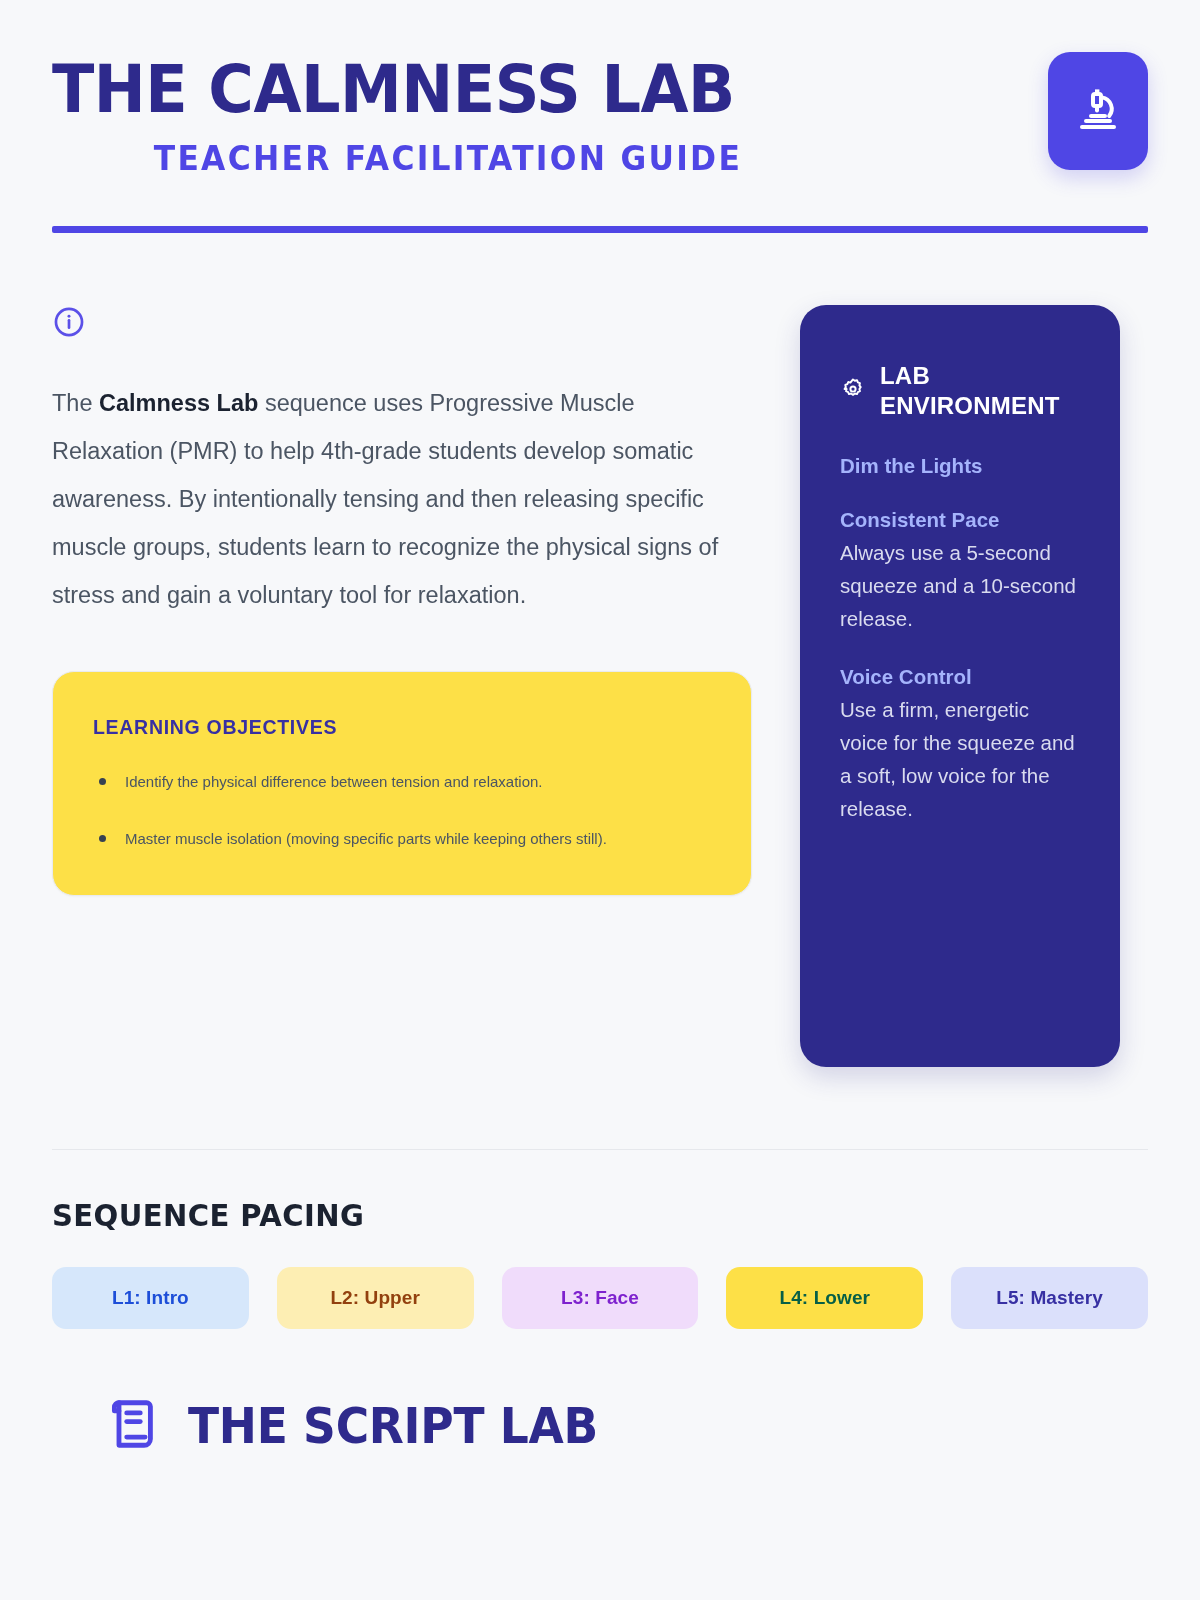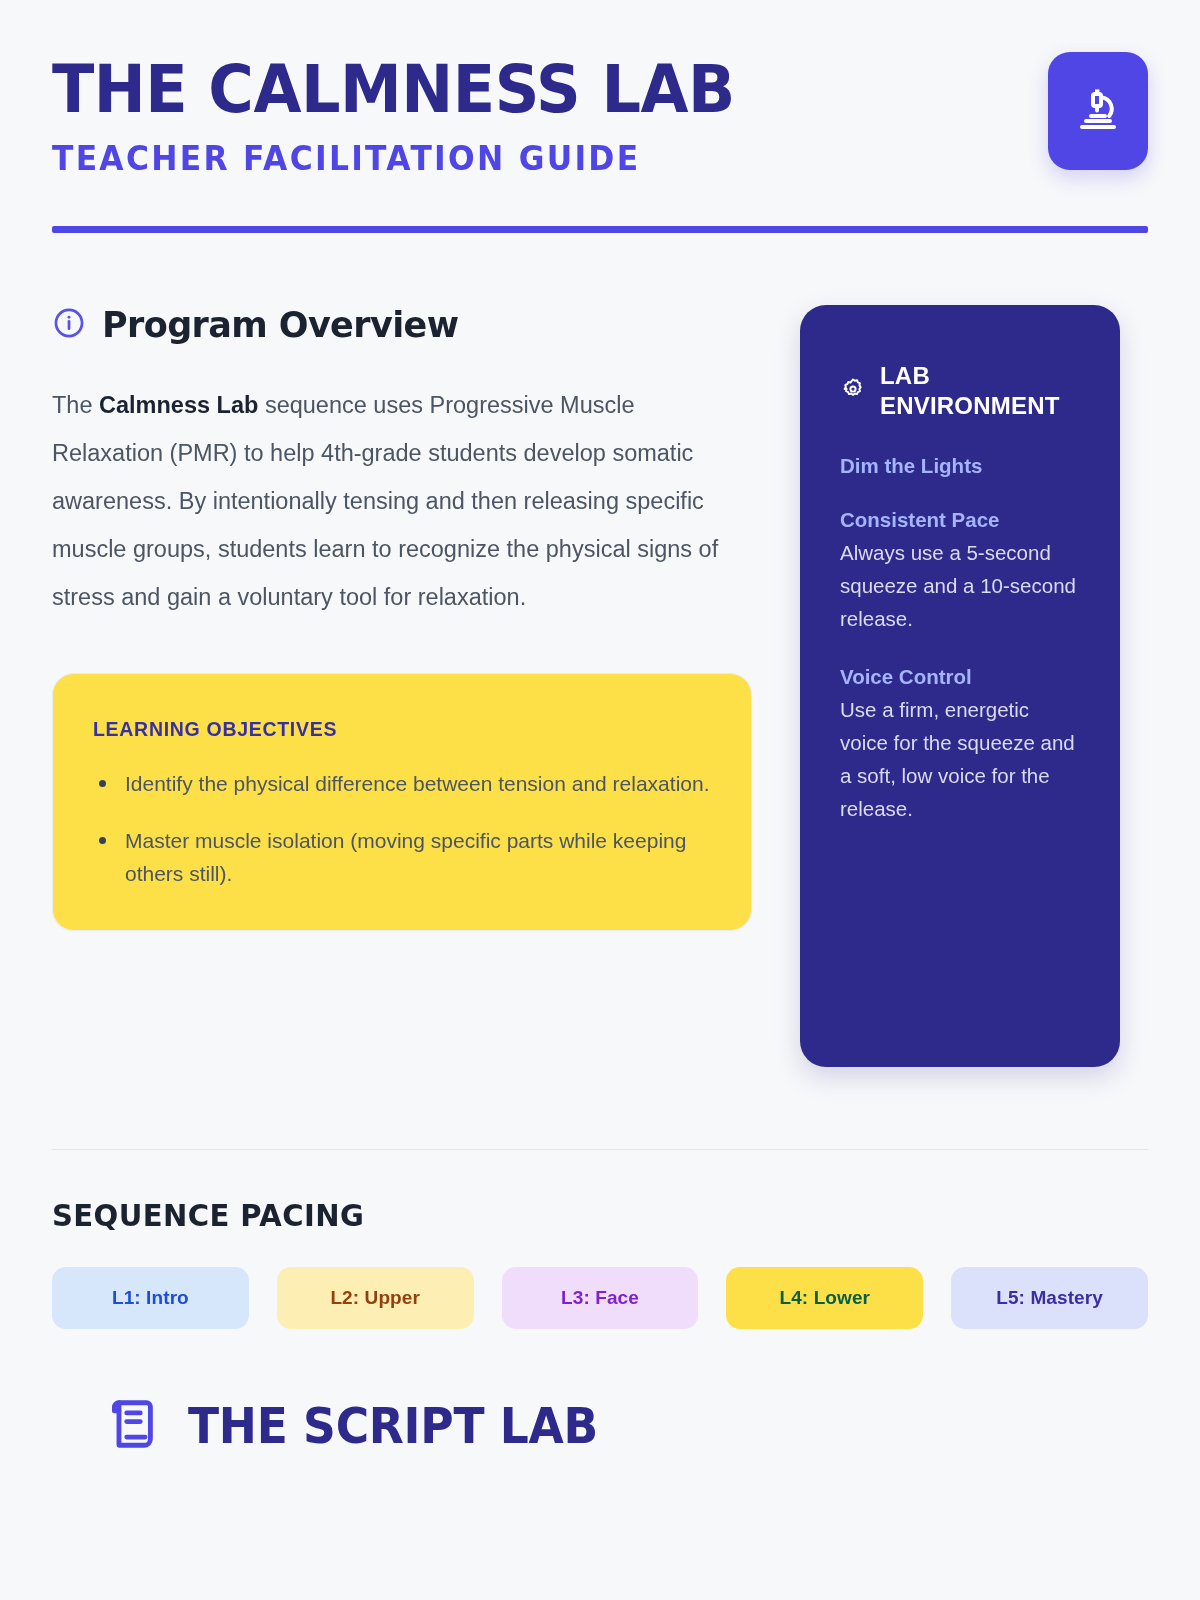--- a/index.html
+++ b/index.html
@@ -21,20 +21,21 @@
     height: 1600px;
     padding: 52px 52px 0 52px;
     position: relative;
   }
 
   
   .header {
     display: flex;
     align-items: flex-start;
     justify-content: space-between;
+    text-align: right;
   }
 
   .header-text { padding-top: 4px; }
 
   .main-title {
     font-family: "DejaVu Sans", sans-serif;
     font-size: 66px;
     font-weight: 700;
     letter-spacing: -0.5px;
     line-height: 1.02;
@@ -125,21 +126,21 @@
     color: #3730a3;
     margin-bottom: 26px;
   }
 
   .objectives-list { list-style: none; }
 
   .objectives-list li {
     position: relative;
     padding-left: 32px;
     margin-bottom: 24px;
-    font-size: 21px;
+    font-size: 15px;
     line-height: 33px;
     color: #4b5563;
   }
 
   .objectives-list li:last-child { margin-bottom: 4px; }
 
   .objectives-list li::before {
     content: "";
     position: absolute;
     left: 6px;
@@ -281,21 +282,20 @@
     <div class="overview-left">
 
       <div class="section-heading">
         <span>
           <svg width="34" height="34" viewBox="0 0 24 24" fill="none" stroke="#5b50e8" stroke-width="1.9" stroke-linecap="round" stroke-linejoin="round">
             <circle cx="12" cy="12" r="9.2"></circle>
             <path d="M12 10.8v5.2"></path>
             <circle cx="12" cy="7.9" r="1.05" fill="#5b50e8" stroke="none"></circle>
           </svg>
         </span>
-        <span class="title">Program Overview</span>
       </div>
 
       <p class="body-copy"><span>The </span><b>Calmness Lab</b><span> sequence uses Progressive Muscle Relaxation (PMR) to help 4th-grade students develop somatic awareness. By intentionally tensing and then releasing specific muscle groups, students learn to recognize the physical signs of stress and gain a voluntary tool for relaxation.</span></p>
 
       <div class="objectives-card">
         <div class="objectives-title">LEARNING OBJECTIVES</div>
         <ul class="objectives-list">
           <li>Identify the physical difference between tension and relaxation.</li>
           <li>Master muscle isolation (moving specific parts while keeping others still).</li>
         </ul>

